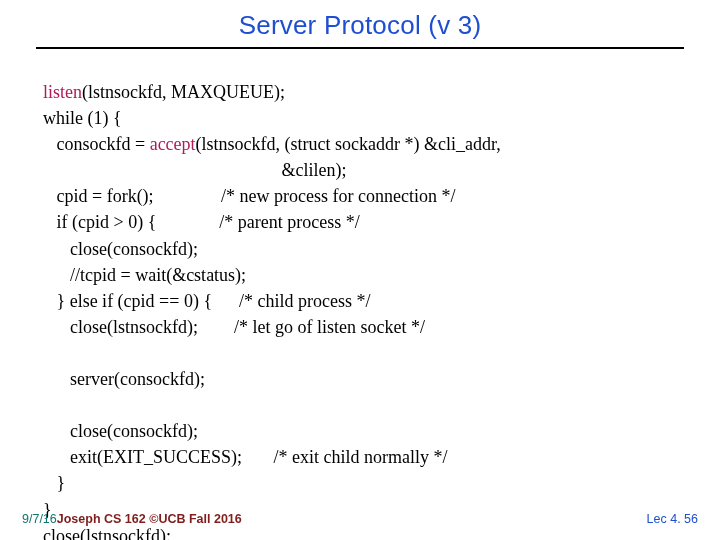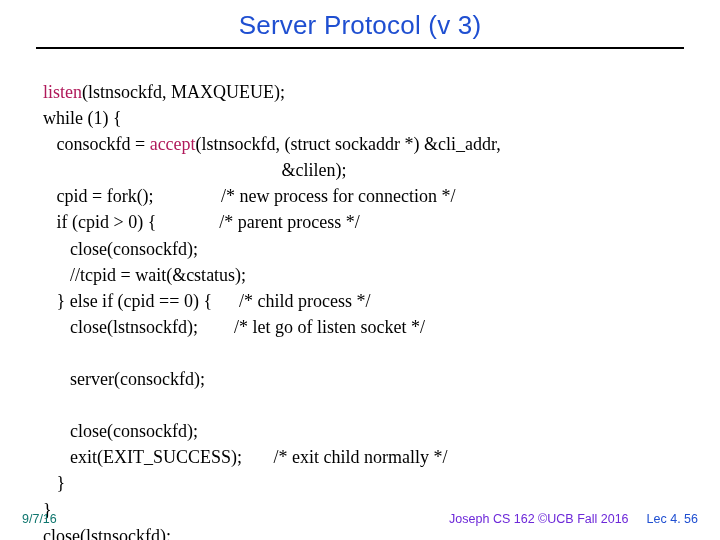--- a/index.html
+++ b/index.html
@@ -40,21 +40,21 @@
     bottom: 14px;
     left: 0;
     width: 100%;
     padding: 0 22px;
     display: flex;
     justify-content: space-between;
     align-items: baseline;
     font-size: 12.5px;
   }
   .date { color: #0f766e; }
-  .center { color: #6d28d9; text-align: right; flex: 1; }
+  .center { color: #7f1d1d; text-align: left; flex: 1; font-weight: bold; }
   .lec { color: #1f4fd1; margin-left: 18px; }
 </style>
 </head>
 <body>
 
 <div class="title">Server Protocol (v 3)</div>
 <div class="rule"></div>
 
 <div class="code"><span><span>  </span><span class="hl">listen</span><span>(lstnsockfd, MAXQUEUE);</span></span>
 <span>  while (1) {</span>

